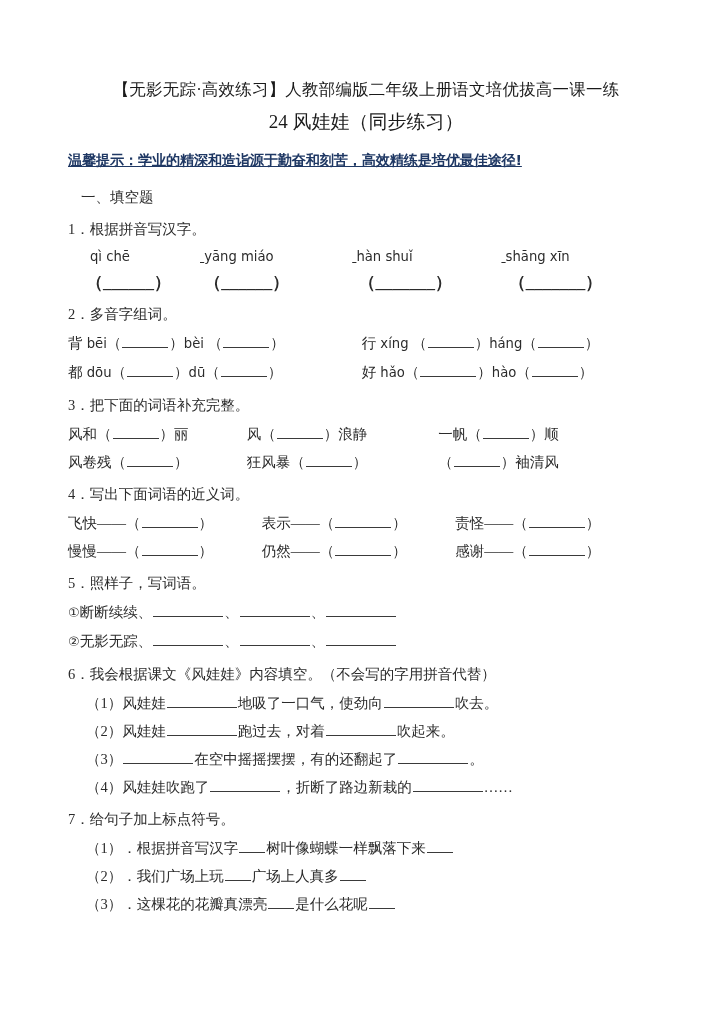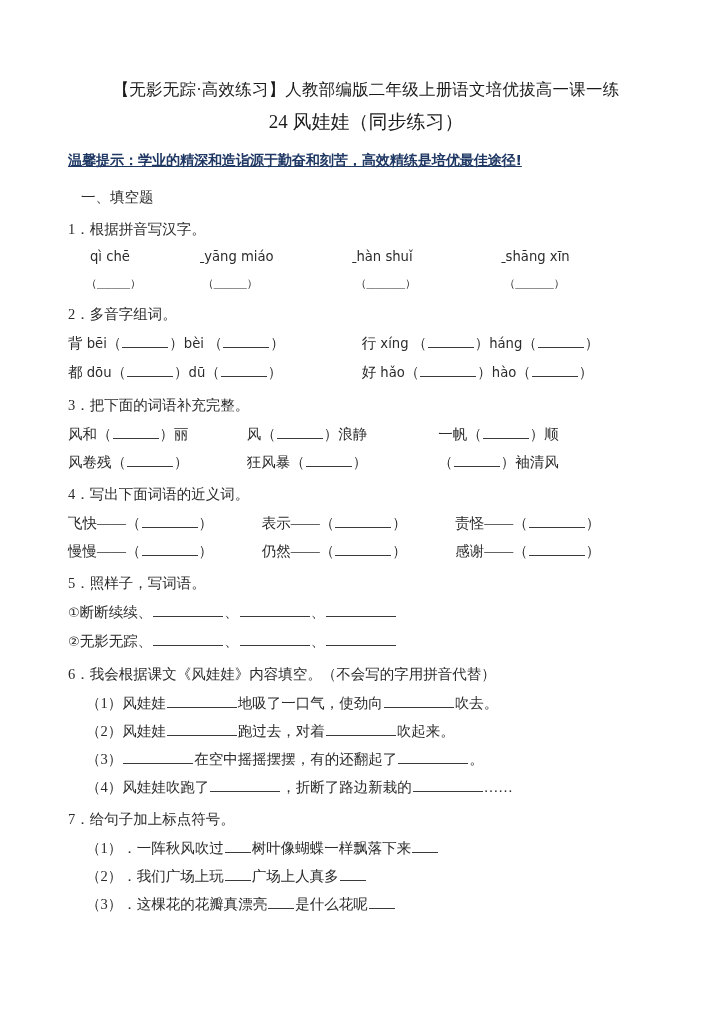--- a/index.html
+++ b/index.html
@@ -82,23 +82,24 @@
   }
   .pinyin-row {
     line-height: 26px;
     padding-left: 22px;
     text-decoration: underline;
   }
   .pinyin-row span.cell {
     display: inline-block;
   }
   .paren-row {
-    font-size: 11px;
+    font-size: 17px;
     line-height: 26px;
     padding-left: 18px;
+    font-weight: bold;
   }
   .paren-row span.cell {
     display: inline-block;
   }
 
   
   .u {
     display: inline-block;
     border-bottom: 1px solid #3a3a3a;
     vertical-align: baseline;
@@ -217,21 +218,21 @@
     <span>（3）</span><span></span><span class="u u-xxl"></span><span>在空中摇摇摆摆，有的还翻起了</span><span class="u u-xxl"></span><span>。</span>
   </div>
 
   <div class="row indent">
     <span>（4）</span><span>风娃娃吹跑了</span><span class="u u-xxl"></span><span>，折断了路边新栽的</span><span class="u u-xxl"></span><span>……</span>
   </div>
 
   <div class="q-head">7．给句子加上标点符号。</div>
 
   <div class="row indent">
-    <span>（1）．</span><span>一阵秋风吹过</span><span class="u u-xs"></span><span>树叶像蝴蝶一样飘落下来</span><span class="u u-xs"></span>
+    <span>（1）．</span><span>根据拼音写汉字</span><span class="u u-xs"></span><span>树叶像蝴蝶一样飘落下来</span><span class="u u-xs"></span>
   </div>
 
   <div class="row indent">
     <span>（2）．</span><span>我们广场上玩</span><span class="u u-xs"></span><span>广场上人真多</span><span class="u u-xs"></span>
   </div>
 
   <div class="row indent">
     <span>（3）．</span><span>这棵花的花瓣真漂亮</span><span class="u u-xs"></span><span>是什么花呢</span><span class="u u-xs"></span>
   </div>
 

